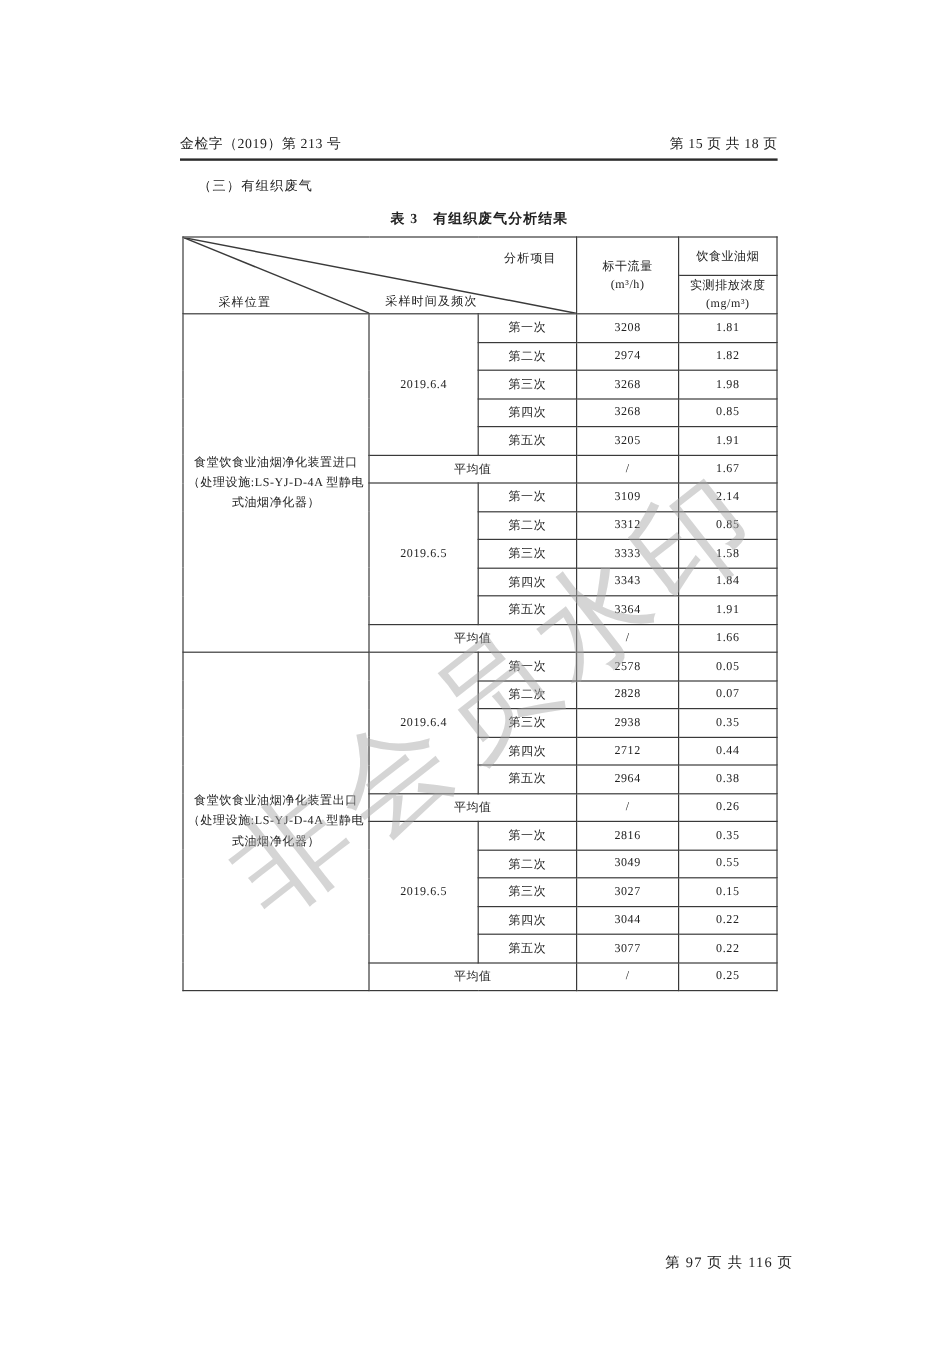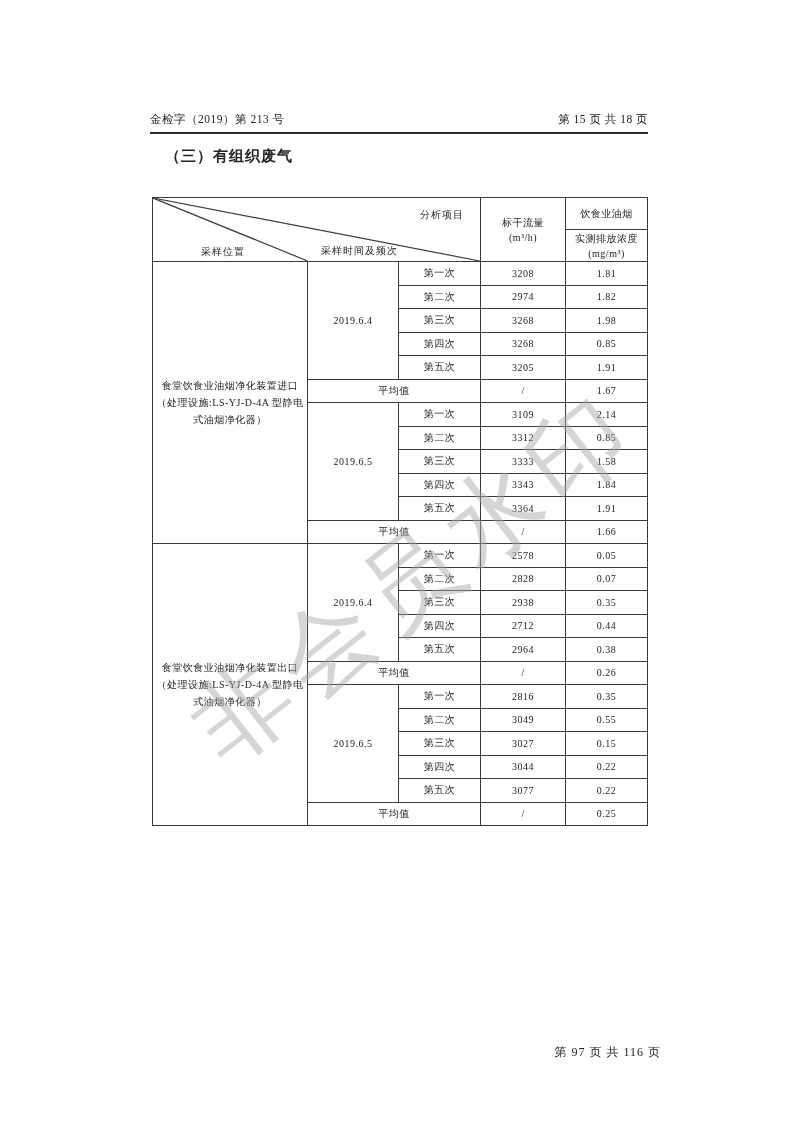--- a/index.html
+++ b/index.html
@@ -13,21 +13,21 @@
     margin-top: 16px;
   }
   .doc-header {
     position: absolute; left: 150px; top: 96px; width: 498px;
     display: flex; justify-content: space-between; align-items: flex-end;
     font-size: 11.5px; letter-spacing: 0.5px;
     border-bottom: 2px solid #2b2b2b; padding-bottom: 5px;
   }
   .section-title {
     position: absolute; left: 165px; top: 131px;
-    font-size: 15px; font-weight: bold; letter-spacing: 1px;
+    font-size: 11px; font-weight: normal; letter-spacing: 1px;
   }
   .table-caption {
     position: absolute; left: 152px; top: 159px; width: 495px;
     text-align: center; font-size: 11.5px; font-weight: bold; letter-spacing: 1px;
   }
   table.report {
     position: absolute; left: 152px; top: 181px;
     width: 495px; border-collapse: collapse; table-layout: fixed;
     font-size: 10px;
   }
@@ -37,21 +37,21 @@
     padding: 0; overflow: hidden;
     letter-spacing: 0.5px;
   }
   tr.hdr-row { height: 32px; }
   tr.data-row { height: 23.5px; }
   td.diag { position: relative; padding: 0; }
   td.diag svg { position: absolute; left: 0; top: 0; width: 100%; height: 100%; display: block; }
   .diag-label { position: absolute; font-size: 10px; letter-spacing: 1px; white-space: nowrap; }
   .diag-top { right: 16px; top: 10px; font-family: Liberation Serif, serif; }
   .diag-mid { left: 168px; bottom: 3px; }
-  .diag-bot { left: 48px; bottom: 2px; }
+  .diag-bot { left: 29px; bottom: 2px; }
   .two-line { line-height: 15px; text-align: center; }
   td.loc { white-space: pre-line; line-height: 17px; padding: 0 3px; }
   .watermark {
     position: absolute; left: 150px; top: 498px;
     font-size: 96px; letter-spacing: 10px; white-space: nowrap;
     color: rgba(168, 168, 168, 0.48);
     transform: rotate(-38deg); transform-origin: center center;
     pointer-events: none; z-index: 5;
     font-family: "Liberation Sans", "DejaVu Sans", sans-serif;
   }
@@ -65,20 +65,21 @@
 
 <div class="page">
 
   <div class="doc-header">
     <span>金检字（2019）第 213 号</span>
     <span>第 15 页 共 18 页</span>
   </div>
 
   <div class="section-title">（三）有组织废气</div>
 
+  <div class="table-caption">表 3　有组织废气分析结果</div>
 
   <table class="report">
     <colgroup>
       <col style="width:155px">
         <col style="width:91px">
         <col style="width:82px">
         <col style="width:85px">
         <col style="width:82px">
     </colgroup>
     <thead>

